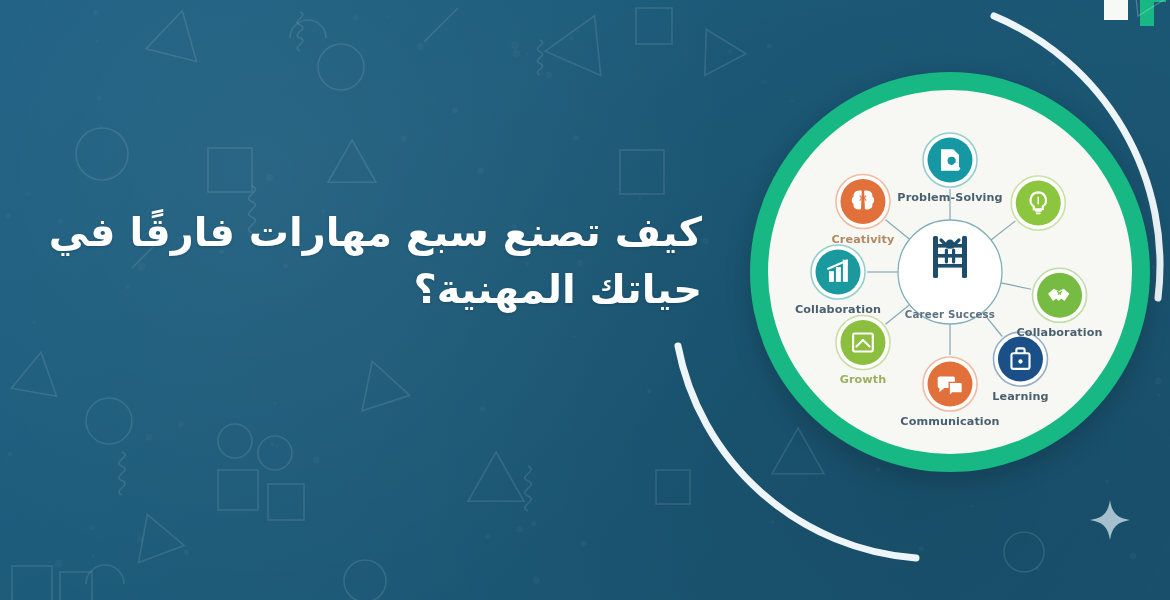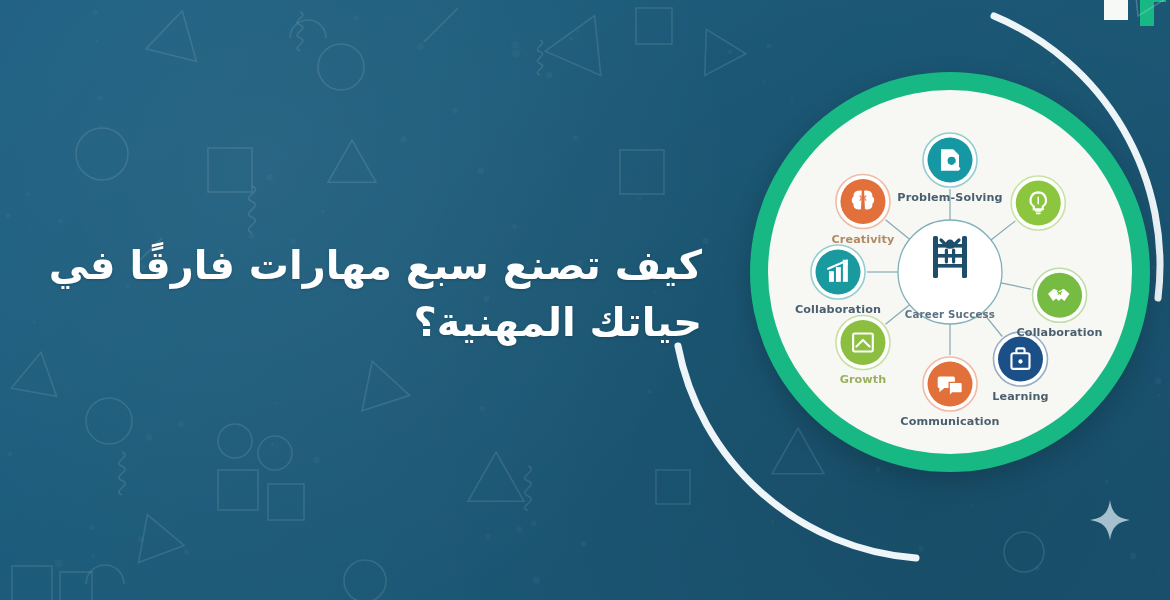--- a/index.html
+++ b/index.html
@@ -27,21 +27,20 @@
     position:absolute;
     left:34px; top:204px; width:668px;
     z-index:6;
     direction:rtl; text-align:right;
     color:#ffffff;
     font-size:40px;
     line-height:1.42;
     font-weight:700;
     letter-spacing:0px;
     text-shadow:0 1px 3px rgba(0,0,0,.18);
-    margin-top:33px;
   }
 
   
   .info-wrap{position:absolute;left:664px;top:56px;width:506px;height:506px;z-index:5;}
 
   .green-ring{
     position:absolute;left:86px;top:16px;width:400px;height:400px;
     border-radius:50%;
     background:#17b884;
     box-shadow:0 8px 26px rgba(0,0,0,.18);

